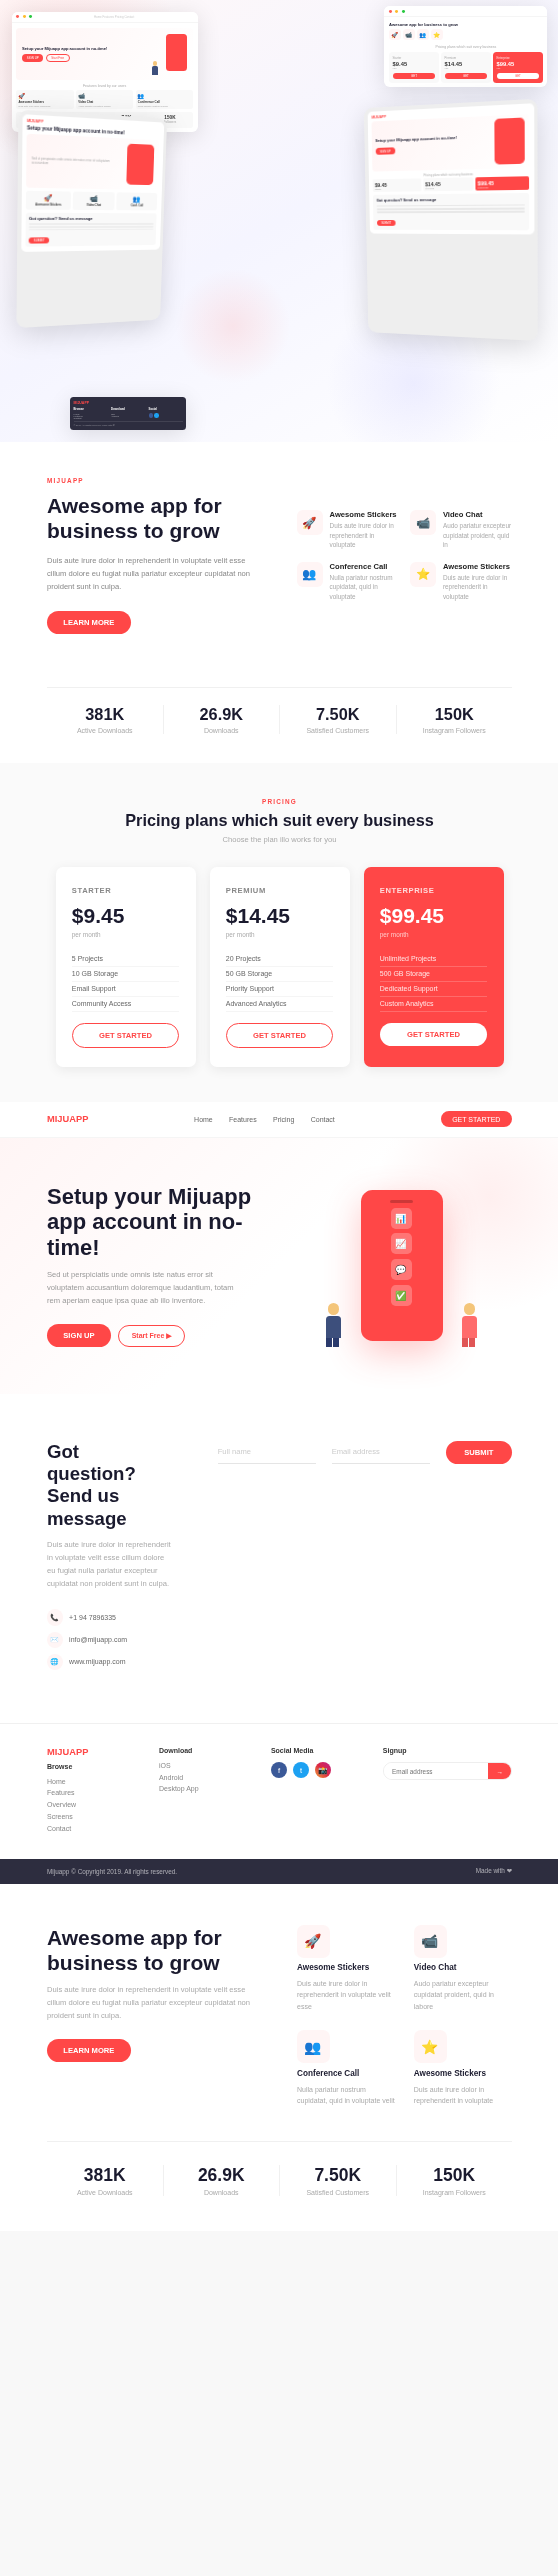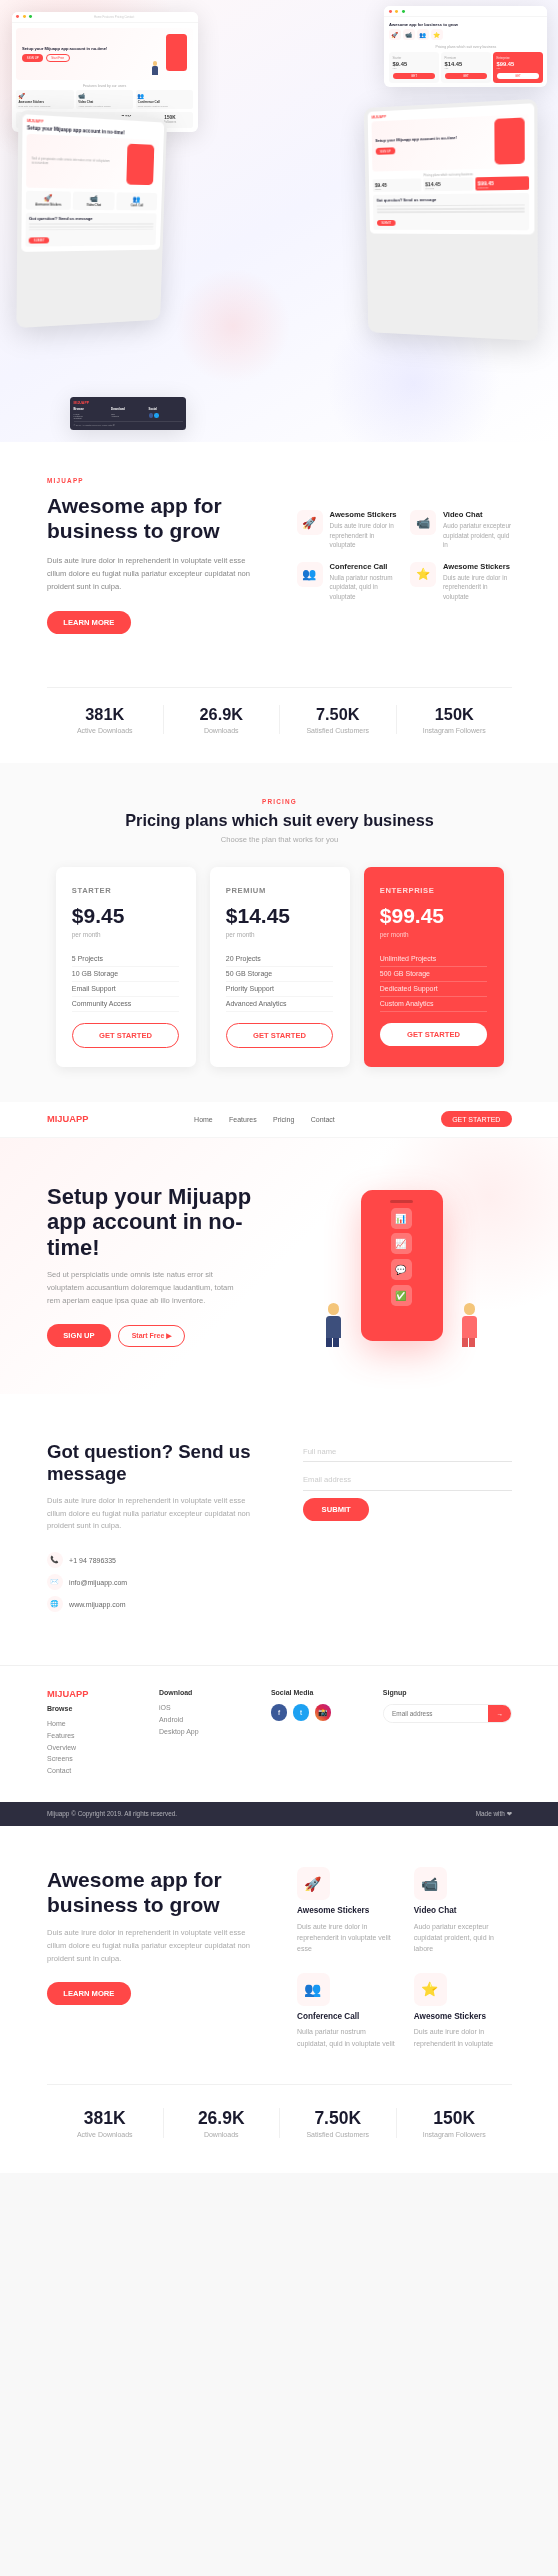--- a/index.html
+++ b/index.html
@@ -379,21 +379,21 @@
       border-radius: 50%;
       display: flex;
       align-items: center;
       justify-content: center;
       font-size: 7px;
       color: #ff4747;
     }
 
     .contact-info-text { font-size: 7px; color: #666; }
 
-    .contact-form { display: flex; flex-direction: column; gap: 7px; }
+    .contact-form { display: flex; flex-direction: row; gap: 16px; }
 
     .form-input {
       border: none;
       border-bottom: 0.6px solid #e5e5e5;
       padding: 5.8px 0;
       font-size: 7.6px;
       color: #333;
       outline: none;
       background: transparent;
     }
@@ -991,21 +991,21 @@
     <div class="stat-item">
       <div class="stat-number">150K</div>
       <div class="stat-label">Instagram Followers</div>
     </div>
   </div>
 </div>
 
 <div class="section-pricing">
   <div class="section-tag">PRICING</div>
   <h2 class="section-heading">Pricing plans which suit every business</h2>
-  <p class="section-subheading">Choose the plan that works for you</p>
+  <p class="section-subheading">Choose the plan illo works for you</p>
 
   <div class="pricing-cards">
 
     <div class="pricing-card">
       <div class="plan-name">Starter</div>
       <div class="plan-price">$9.45</div>
       <div class="plan-period">per month</div>
       <div class="plan-feature">5 Projects</div>
       <div class="plan-feature">10 GB Storage</div>
       <div class="plan-feature">Email Support</div>

